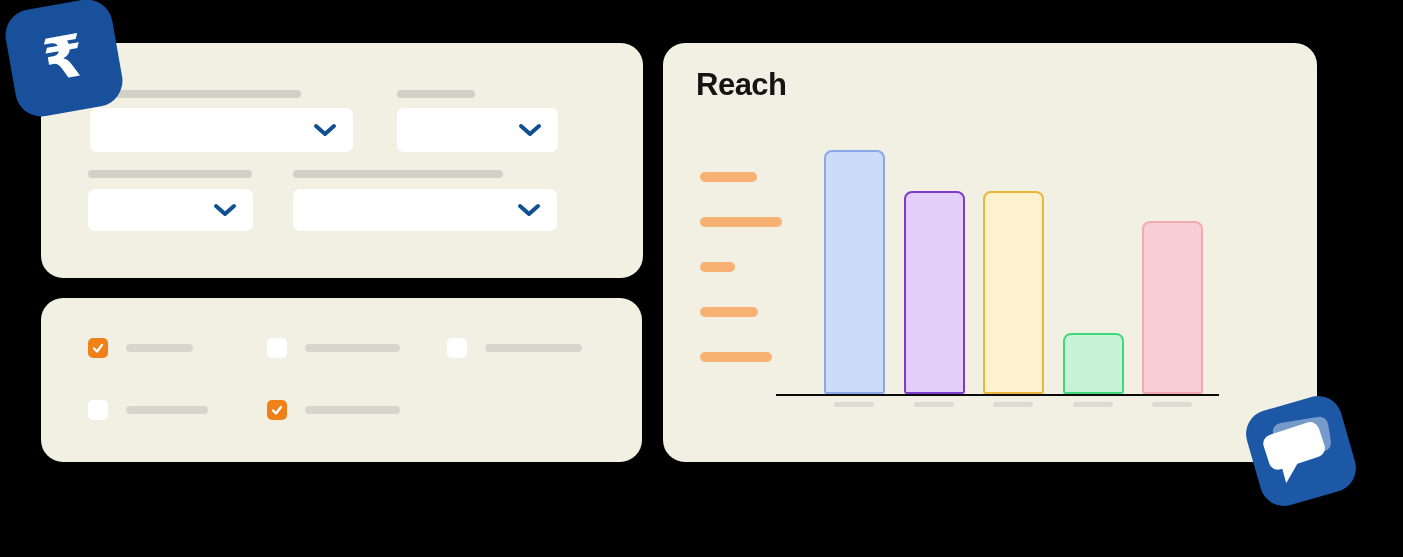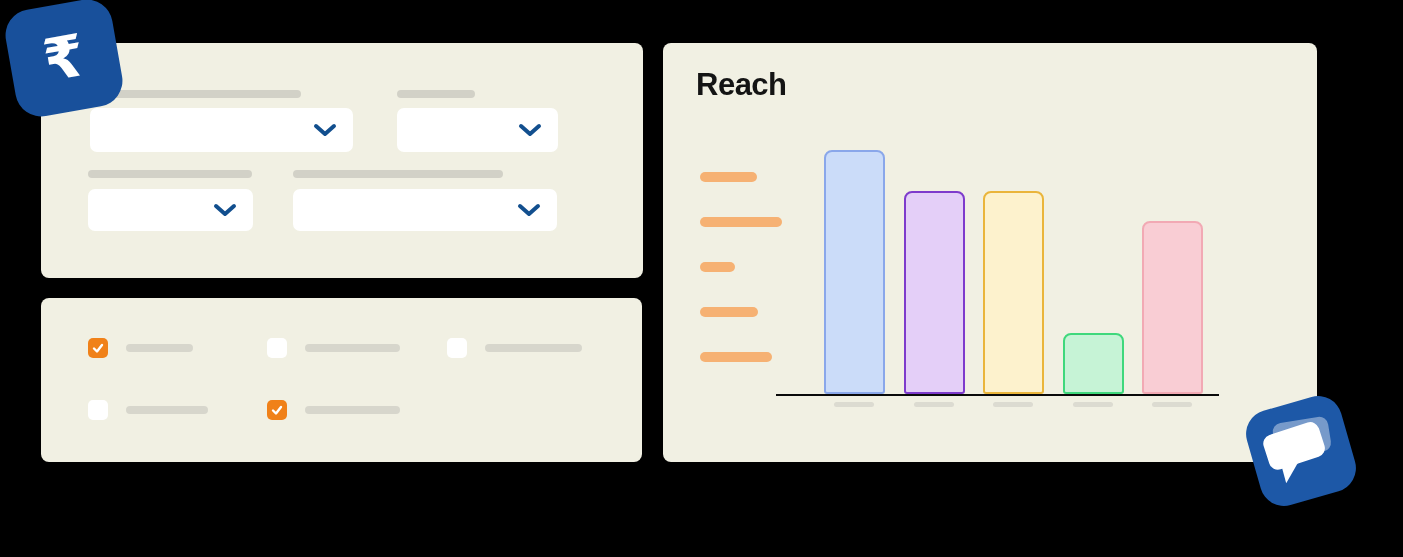--- a/index.html
+++ b/index.html
@@ -1,20 +1,20 @@
 <!DOCTYPE html>
 <html><head>
 <meta charset="utf-8">
 <style>
   html,body{margin:0;padding:0;}
   body{
     width:1403px;height:557px;position:relative;overflow:hidden;
     background:#000;font-family:"Liberation Sans",sans-serif;
   }
-  .panel{position:absolute;background:#f1f0e3;border-radius:8px;}
+  .panel{position:absolute;background:#f1f0e3;border-radius:22px;}
   #filters-panel{left:41px;top:43px;width:602px;height:235px;}
   #checkboxes-panel{left:41px;top:298px;width:601px;height:164px;}
   #chart-panel{left:663px;top:43px;width:654px;height:419px;}
 
   .skel{position:absolute;background:#d2d1c7;border-radius:5px;height:8px;}
   .select{
     position:absolute;background:#ffffff;border-radius:7px;cursor:pointer;
     display:flex;align-items:center;justify-content:flex-end;
   }
   .select svg{margin-right:16px;}

